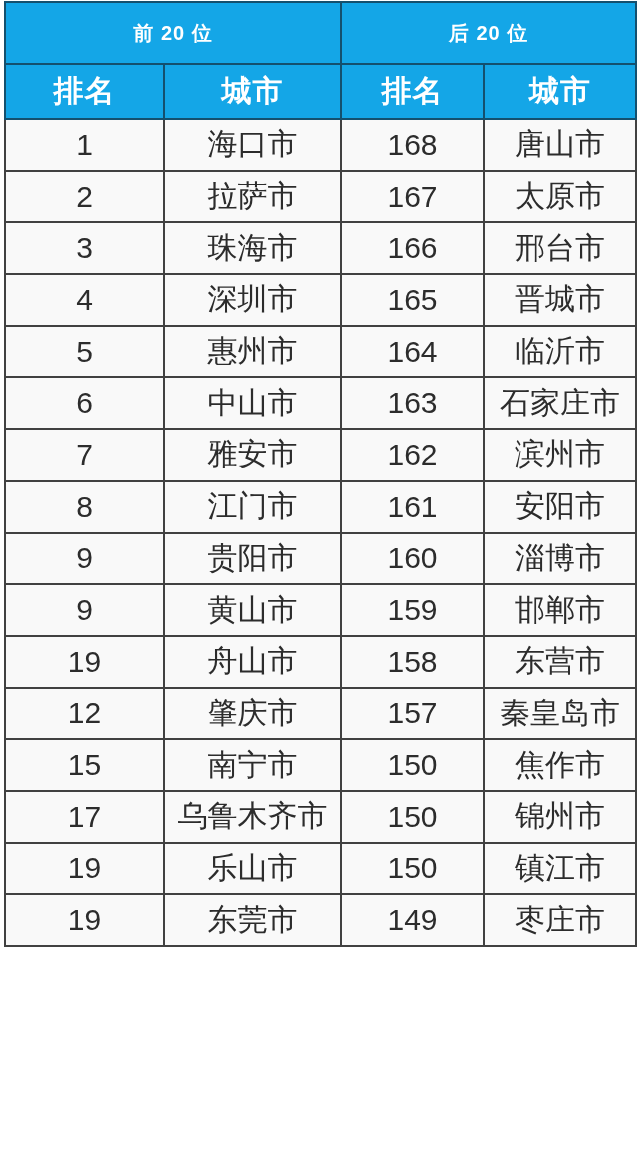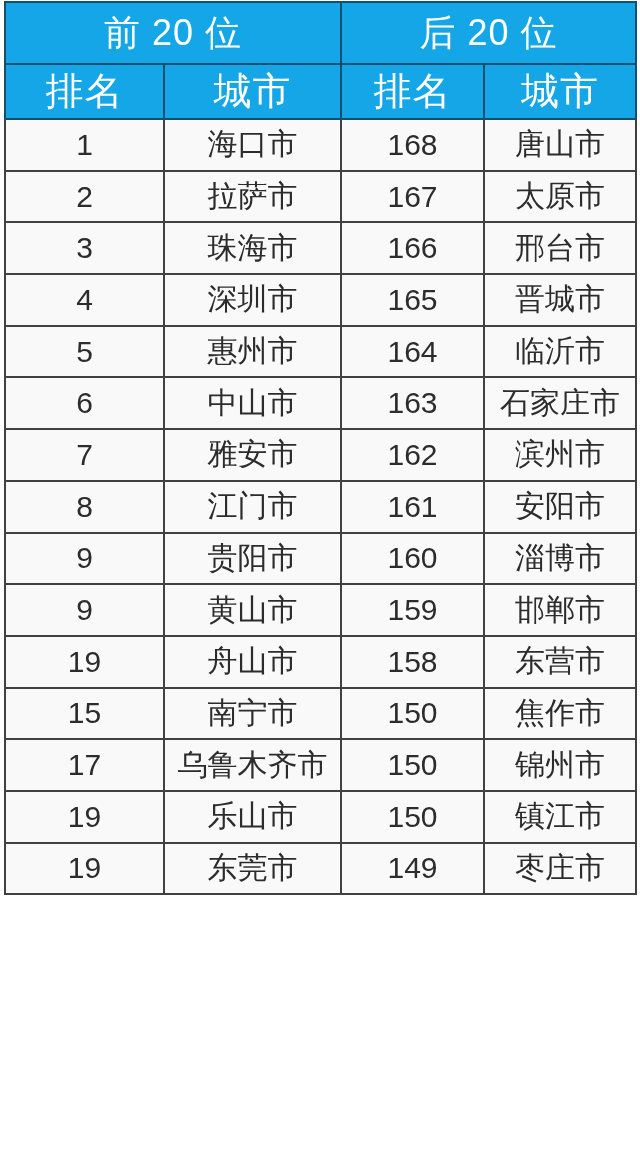--- a/index.html
+++ b/index.html
@@ -31,32 +31,32 @@
     text-align: center;
     vertical-align: middle;
     padding: 0;
     overflow: hidden;
     white-space: nowrap;
   }
   th.group-th {
     height: 60px;
     background: var(--header-bg, #14a6e7);
     color: var(--header-text, #ffffff);
-    font-size: 36px;
-    font-weight: normal;
+    font-size: 20px;
+    font-weight: bold;
     border: 2px solid var(--header-border, #14506e);
     letter-spacing: 1px;
     text-align: center;
   }
   th.col-th {
     height: 53px;
     background: var(--header-bg, #14a6e7);
     color: var(--header-text, #ffffff);
-    font-size: 38px;
-    font-weight: normal;
+    font-size: 30px;
+    font-weight: bold;
     border: 2px solid var(--header-border, #14506e);
     letter-spacing: 1px;
   }
   td {
     height: 49.7px;
     background: var(--body-bg, #f9f9f9);
     color: var(--body-text, #2c2c2c);
     font-size: 30px;
     font-weight: 400;
     border: 2px solid var(--body-border, #414141);
@@ -146,20 +146,26 @@
           <td>159</td>
           <td>邯郸市</td>
         </tr>
         <tr>
           <td>19</td>
           <td>舟山市</td>
           <td>158</td>
           <td>东营市</td>
         </tr>
         <tr>
+          <td>12</td>
+          <td>肇庆市</td>
+          <td>157</td>
+          <td>秦皇岛市</td>
+        </tr>
+        <tr>
           <td>15</td>
           <td>南宁市</td>
           <td>150</td>
           <td>焦作市</td>
         </tr>
         <tr>
           <td>17</td>
           <td>乌鲁木齐市</td>
           <td>150</td>
           <td>锦州市</td>

